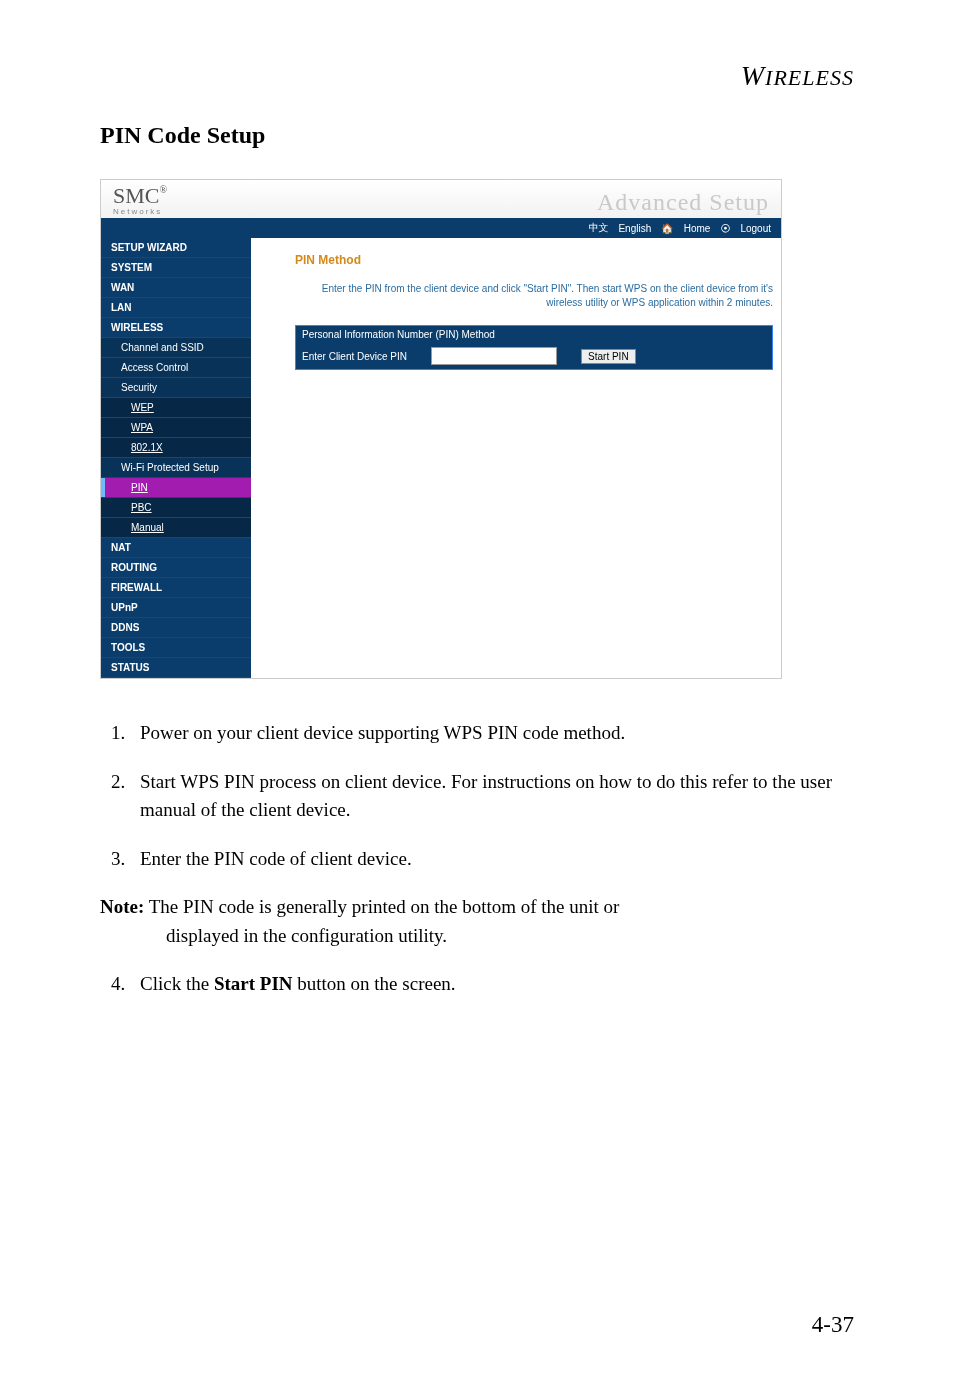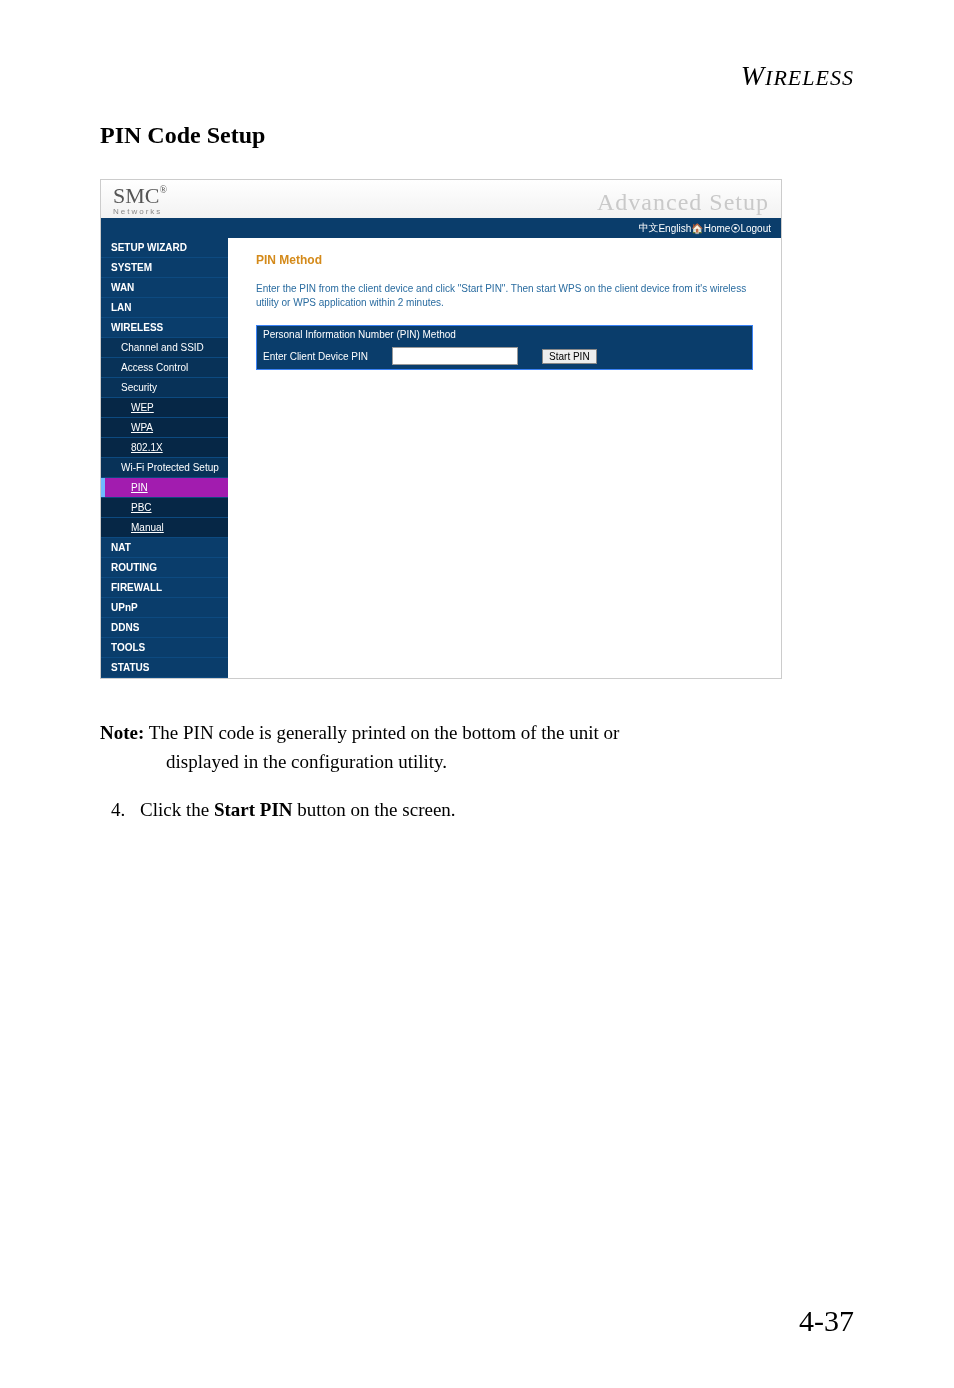--- a/index.html
+++ b/index.html
@@ -69,30 +69,31 @@
     font-size: 24px;
     color: #c9c9c9;
     letter-spacing: 1px;
   }
   .topbar {
     background: #0a3d6b;
     color: #fff;
     display: flex;
     justify-content: flex-end;
     align-items: center;
+    gap: 10px;
     padding: 3px 10px;
     font-size: 10px;
   }
   .topbar a { color: #fff; text-decoration: none; }
   .shot-body {
     display: flex;
     background: #fff;
   }
   .sidebar {
-    width: 127px;
+    width: 150px;
     background: #0a3d6b;
     color: #fff;
     font-size: 10px;
   }
   .nav-item {
     padding: 4px 10px;
     border-bottom: 1px solid #0d4a80;
     cursor: pointer;
     white-space: nowrap;
   }
@@ -105,34 +106,36 @@
   }
   .nav-item.active::before {
     content: "";
     position: absolute;
     left: 0; top: 0; bottom: 0;
     width: 4px;
     background: #6fb9ff;
   }
   .content-pane {
     flex: 1;
-    padding: 15px 28px;
+    padding: 15px 8px;
     background: #fff;
+    margin-left: 36px;
   }
   .pin-title {
     color: #d48a1a;
     font-weight: bold;
     font-size: 12px;
     margin-bottom: 15px;
   }
   .pin-desc {
     color: #2a6ca0;
     font-size: 10px;
     margin-bottom: 15px;
     line-height: 1.4;
+    text-align: right;
   }
   .method-box {
     border: 1px solid #3b82f6;
   }
   .method-head {
     background: #0a3d6b;
     color: #fff;
     padding: 3px 6px;
     font-size: 10px;
   }
@@ -180,21 +183,21 @@
   }
   .note-body {
     display: block;
     margin-left: 66px;
   }
   .page-num {
     position: absolute;
     bottom: 50px;
     right: 100px;
     font-family: Georgia, serif;
-    font-size: 30px;
+    font-size: 23px;
   }
 </style>
 </head>
 <body>
 
 <div class="page">
 
   <div class="running-head">
     <span class="cap">W</span><span>IRELESS</span>
   </div>
@@ -253,20 +256,25 @@
             <span>Enter Client Device PIN</span>
             <input type="text" style="">
             <button>Start PIN</button>
           </div>
         </div>
       </div>
     </div>
   </div>
 
   <div class="doc-text">
+    <ol class="steps">
+      <li>Power on your client device supporting WPS PIN code method.</li>
+      <li>Start WPS PIN process on client device. For instructions on how to do this refer to the user manual of the client device.</li>
+      <li>Enter the PIN code of client device.</li>
+    </ol>
     <div class="note">
       <span class="note-label">Note:</span>
       <span>The PIN code is generally printed on the bottom of the unit or</span>
       <span class="note-body">displayed in the configuration utility.</span>
     </div>
     <ol class="steps" start="4">
       <li>
         <span>Click the </span><strong>Start PIN</strong><span> button on the screen.</span>
       </li>
     </ol>

